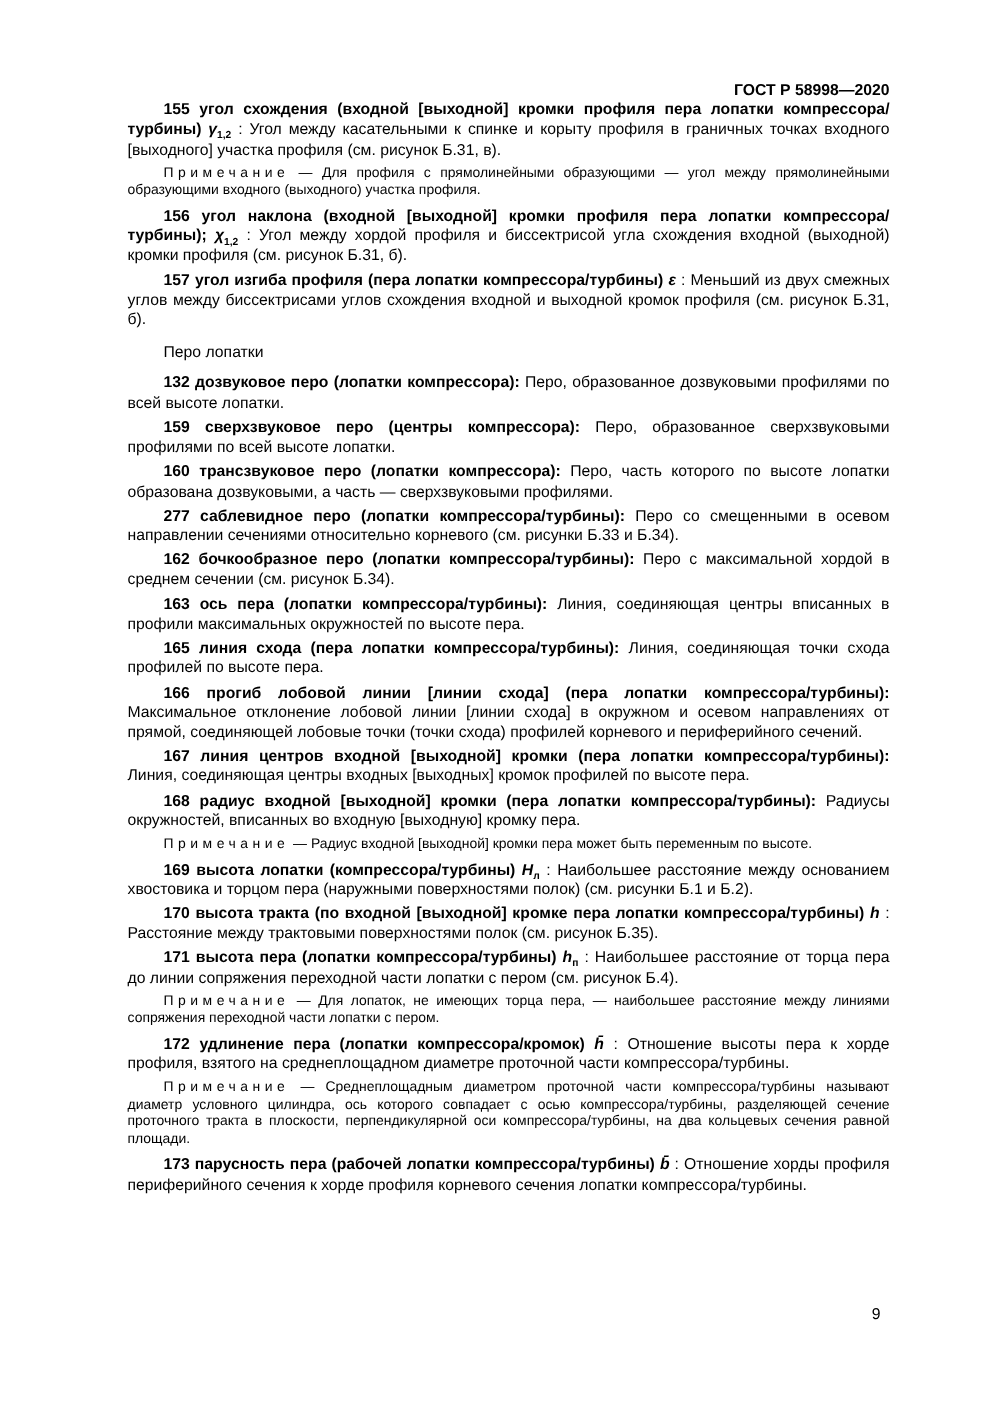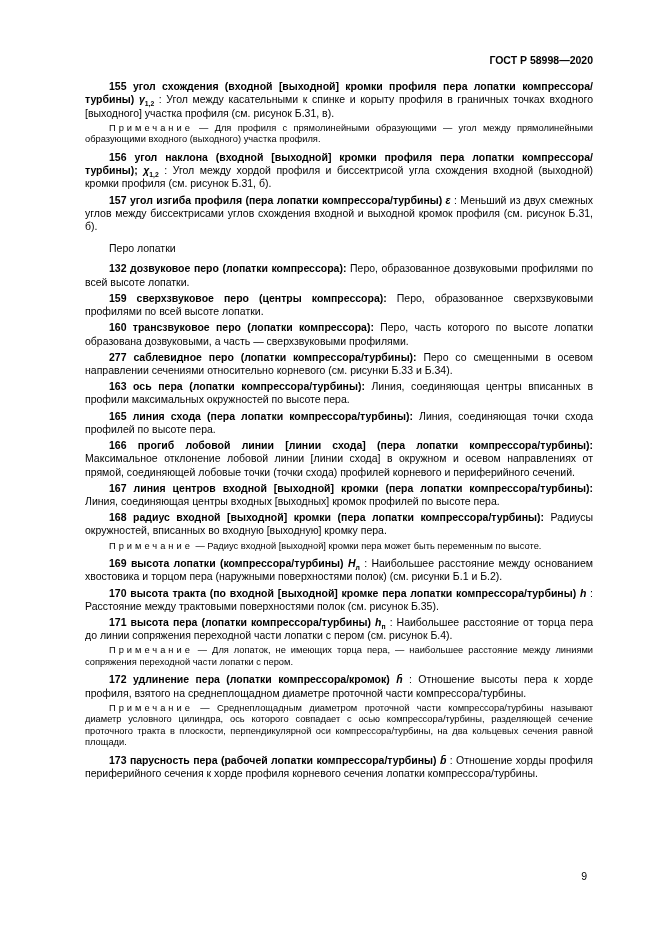--- a/index.html
+++ b/index.html
@@ -14,21 +14,20 @@
     font-size: 10.5px;
     line-height: 1.26;
     color: #000000;
     padding: 54px 68px 0 85px;
     overflow: hidden;
   }
   .doc-header {
     text-align: right;
     font-weight: bold;
     font-size: 10.5px;
-    margin-bottom: 13px;
   }
   .doc-body p {
     margin: 0;
     text-align: justify;
     text-indent: 24px;
   }
   .doc-body p.para { margin: 0 0 3px 0; }
   .doc-body p.heading {
     font-weight: normal;
     text-align: left;
@@ -59,20 +58,21 @@
   <div class="doc-body">
       <p class="para"><b>155</b> <b>угол схождения (входной [выходной] кромки профиля пера лопатки компрессора/турбины)</b> <b class="sym"><i>γ</i><sub>1,2</sub></b> <span>: Угол между касательными к спинке и корыту профиля в граничных точках входного [выходного] участка профиля (см. рисунок Б.31, в).</span></p>
       <p class="note"><span class="note-label">Примечание</span> <span>— Для профиля с прямолинейными образующими — угол между прямолинейными образующими входного (выходного) участка профиля.</span></p>
       <p class="para"><b>156</b> <b>угол наклона (входной [выходной] кромки профиля пера лопатки компрессора/турбины);</b> <b class="sym"><i>χ</i><sub>1,2</sub></b> <span>: Угол между хордой профиля и биссектрисой угла схождения входной (выходной) кромки профиля (см. рисунок Б.31, б).</span></p>
       <p class="para"><b>157</b> <b>угол изгиба профиля (пера лопатки компрессора/турбины)</b> <b class="sym"><i>ε</i></b> <span>: Меньший из двух смежных углов между биссектрисами углов схождения входной и выходной кромок профиля (см. рисунок Б.31, б).</span></p>
       <p class="heading">Перо лопатки</p>
       <p class="para"><b>132</b> <b>дозвуковое перо (лопатки компрессора):</b> <span>Перо, образованное дозвуковыми профилями по всей высоте лопатки.</span></p>
       <p class="para"><b>159</b> <b>сверхзвуковое перо (центры компрессора):</b> <span>Перо, образованное сверхзвуковыми профилями по всей высоте лопатки.</span></p>
       <p class="para"><b>160</b> <b>трансзвуковое перо (лопатки компрессора):</b> <span>Перо, часть которого по высоте лопатки образована дозвуковыми, а часть — сверхзвуковыми профилями.</span></p>
       <p class="para"><b>277</b> <b>саблевидное перо (лопатки компрессора/турбины):</b> <span>Перо со смещенными в осевом направлении сечениями относительно корневого (см. рисунки Б.33 и Б.34).</span></p>
+      <p class="para"><b>162</b> <b>бочкообразное перо (лопатки компрессора/турбины):</b> <span>Перо с максимальной хордой в среднем сечении (см. рисунок Б.34).</span></p>
       <p class="para"><b>163</b> <b>ось пера (лопатки компрессора/турбины):</b> <span>Линия, соединяющая центры вписанных в профили максимальных окружностей по высоте пера.</span></p>
       <p class="para"><b>165</b> <b>линия схода (пера лопатки компрессора/турбины):</b> <span>Линия, соединяющая точки схода профилей по высоте пера.</span></p>
       <p class="para"><b>166</b> <b>прогиб лобовой линии [линии схода] (пера лопатки компрессора/турбины):</b> <span>Максимальное отклонение лобовой линии [линии схода] в окружном и осевом направлениях от прямой, соединяющей лобовые точки (точки схода) профилей корневого и периферийного сечений.</span></p>
       <p class="para"><b>167</b> <b>линия центров входной [выходной] кромки (пера лопатки компрессора/турбины):</b> <span>Линия, соединяющая центры входных [выходных] кромок профилей по высоте пера.</span></p>
       <p class="para"><b>168</b> <b>радиус входной [выходной] кромки (пера лопатки компрессора/турбины):</b> <span>Радиусы окружностей, вписанных во входную [выходную] кромку пера.</span></p>
       <p class="note"><span class="note-label">Примечание</span> <span>— Радиус входной [выходной] кромки пера может быть переменным по высоте.</span></p>
       <p class="para"><b>169</b> <b>высота лопатки (компрессора/турбины)</b> <b class="sym"><i>H</i><sub>л</sub></b> <span>: Наибольшее расстояние между основанием хвостовика и торцом пера (наружными поверхностями полок) (см. рисунки Б.1 и Б.2).</span></p>
       <p class="para"><b>170</b> <b>высота тракта (по входной [выходной] кромке пера лопатки компрессора/турбины)</b> <b class="sym"><i>h</i></b> <span>: Расстояние между трактовыми поверхностями полок (см. рисунок Б.35).</span></p>
       <p class="para"><b>171</b> <b>высота пера (лопатки компрессора/турбины)</b> <b class="sym"><i>h</i><sub>п</sub></b> <span>: Наибольшее расстояние от торца пера до линии сопряжения переходной части лопатки с пером (см. рисунок Б.4).</span></p>
       <p class="note"><span class="note-label">Примечание</span> <span>— Для лопаток, не имеющих торца пера, — наибольшее расстояние между линиями сопряжения переходной части лопатки с пером.</span></p>

